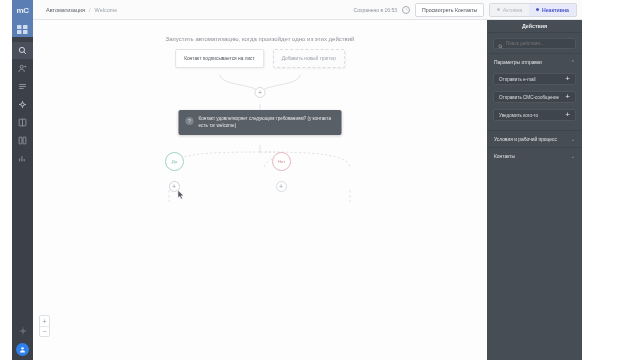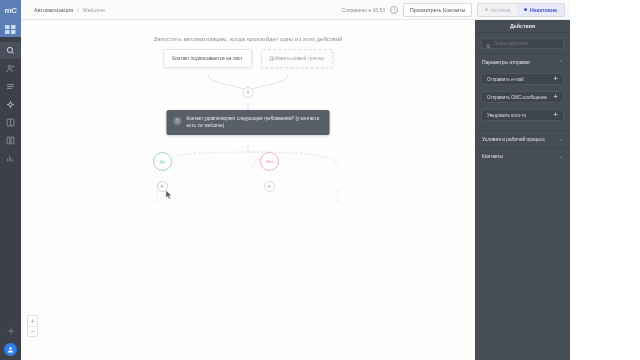--- a/index.html
+++ b/index.html
@@ -2,21 +2,21 @@
 <html><head>
 <meta charset="utf-8">
 <style>
   * { box-sizing: border-box; margin: 0; padding: 0; }
   html, body {
     width: 640px; height: 360px;
     overflow: hidden;
     font-family: "Liberation Sans", sans-serif;
     background: #ffffff;
   }
-  #app { position: relative; width: 570px; height: 360px; }
+  #app { position: relative; width: 570px; height: 360px; margin-left: 12px; }
 
   
   .rail {
     position: absolute; left: 0; top: 0;
     width: 21px; height: 360px;
     background: #3b4049;
     display: flex; flex-direction: column; align-items: center;
   }
   .rail-logo {
     width: 21px; height: 21px;

